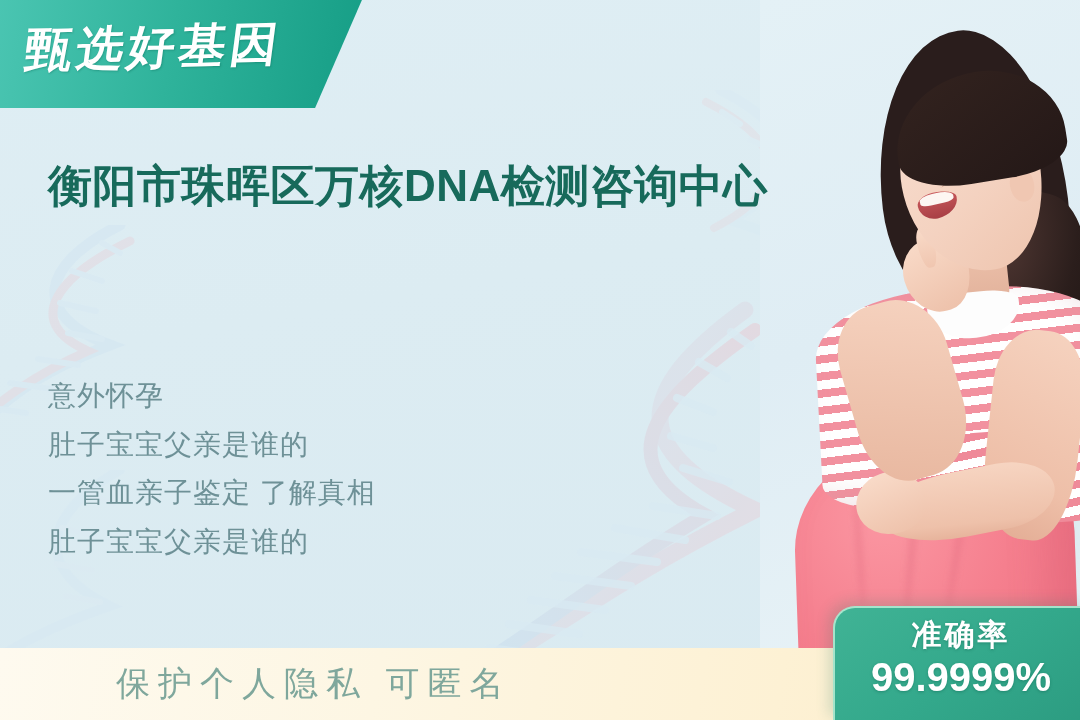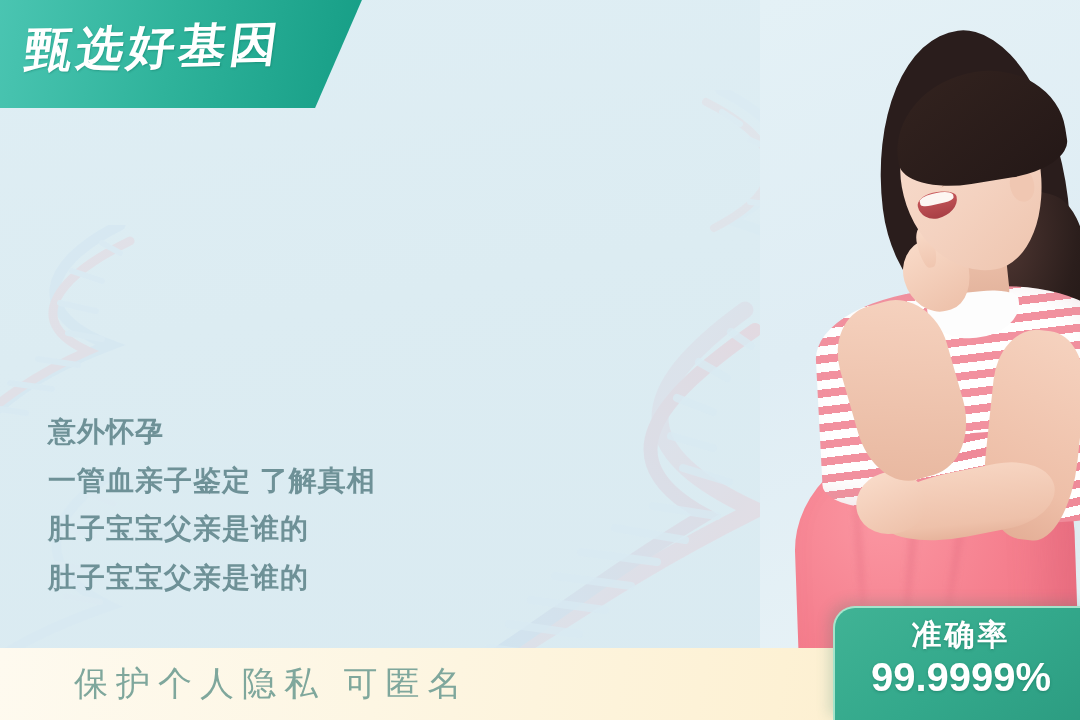--- a/index.html
+++ b/index.html
@@ -229,35 +229,34 @@
     color:#176a5b;
     font-size:44px; font-weight:700;
     line-height:1.26;
     letter-spacing:.5px;
   }
 
   
   #copy {
     position:absolute; left:48px; top:372px; width:520px;
     color:#6e9197;
-    font-size:28px; font-weight:700;
+    font-size:28px; font-weight:400;
     line-height:1.74;
     letter-spacing:1px;
-    margin-top:36px;
   }
   #copy .line { white-space:nowrap; }
 
   
   #bottom-strip {
     position:absolute; left:0; top:648px; width:1080px; height:72px;
     background: linear-gradient(100deg,#fefaef 0%, #fdf6e3 35%, #fdf1d4 72%, #fcebc8 100%);
     display:flex; align-items:center;
   }
   #bottom-strip-text {
-    margin-left:74px;
+    margin-left:116px;
     color:#7fa79c;
     font-size:34px; font-weight:400;
     letter-spacing:8px;
     white-space:nowrap;
   }
 
   
   #accuracy-badge {
     position:absolute; left:833px; top:606px;
     width:254px; height:114px;
@@ -386,25 +385,26 @@
     <div id="mouth">
         <div id="teeth"></div>
       </div>
     <div id="forehead-hair"></div>
   </div>
 
   <div id="logo-banner">
     <span id="logo-text">甄选好基因</span>
   </div>
 
+  <h1 id="headline">衡阳市珠晖区万核DNA检测咨询中心</h1>
 
   <div id="copy">
     <div class="line">意外怀孕</div>
+    <div class="line">肚子宝宝父亲是谁的</div>
     <div class="line">一管血亲子鉴定 了解真相</div>
-    <div class="line">肚子宝宝父亲是谁的</div>
     <div class="line">肚子宝宝父亲是谁的</div>
   </div>
 
   <div id="bottom-strip">
     <span id="bottom-strip-text">保护个人隐私 可匿名</span>
   </div>
 
   <div id="accuracy-badge">
     <div id="badge-label">准确率</div>
     <div id="badge-value">99.9999%</div>

